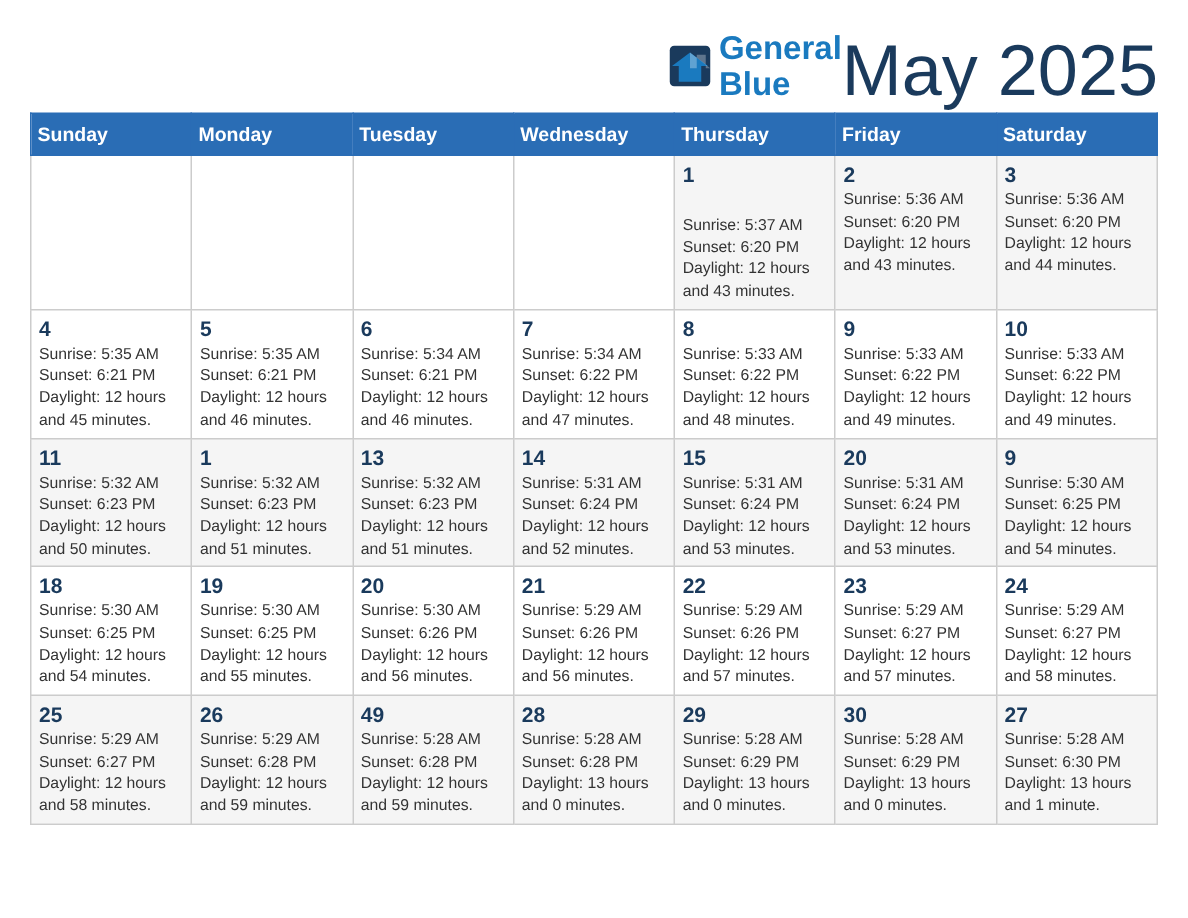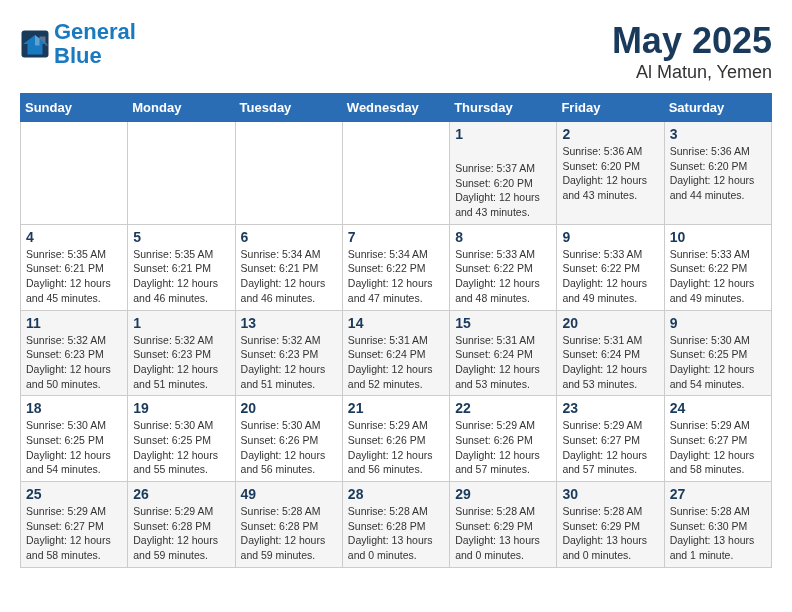--- a/index.html
+++ b/index.html
@@ -5,23 +5,22 @@
     * { box-sizing: border-box; margin: 0; padding: 0; }
     body {
       font-family: Arial, sans-serif;
       background: #fff;
       width: 792px;
       min-height: 612px;
       padding: 20px;
     }
     .header {
       display: flex;
-      justify-content: space-between;
+      justify-content: flex-end;
       align-items: flex-start;
-      margin-bottom: 10px;
     }
     .logo {
       display: flex;
       align-items: center;
     }
     .logo-text {
       font-size: 22px;
       font-weight: bold;
       color: #1a3a5c;
       line-height: 1.1;
@@ -31,22 +30,22 @@
     }
     .logo-icon {
       width: 30px;
       height: 30px;
       margin-right: 4px;
     }
     .title-block {
       text-align: right;
     }
     .title-block h1 {
-      font-size: 36px;
-      font-weight: bold;
+      font-size: 48px;
+      font-weight: normal;
       color: #1a3a5c;
     }
     .title-block h2 {
       font-size: 18px;
       color: #333;
       font-weight: normal;
     }
     table {
       width: 100%;
       border-collapse: collapse;
@@ -98,21 +97,20 @@
       <polygon points="20,8 36,20 30,20 30,34 10,34 10,20 4,20" fill="#1a7abf"></polygon>
       <polygon points="20,8 38,22 34,22 34,10 26,10 26,22 20,22" fill="#fff" opacity="0.3"></polygon>
     </svg>
     <div class="logo-text">
       <div><span>General</span></div>
       <div><span style="color:#1a7abf">Blue</span></div>
     </div>
   </div>
   <div class="title-block">
     <h1>May 2025</h1>
-    <h2>Al Matun, Yemen</h2>
   </div>
 </div>
 
 <table>
   <thead>
     <tr>
     <th>Sunday</th>
         <th>Monday</th>
         <th>Tuesday</th>
         <th>Wednesday</th>

